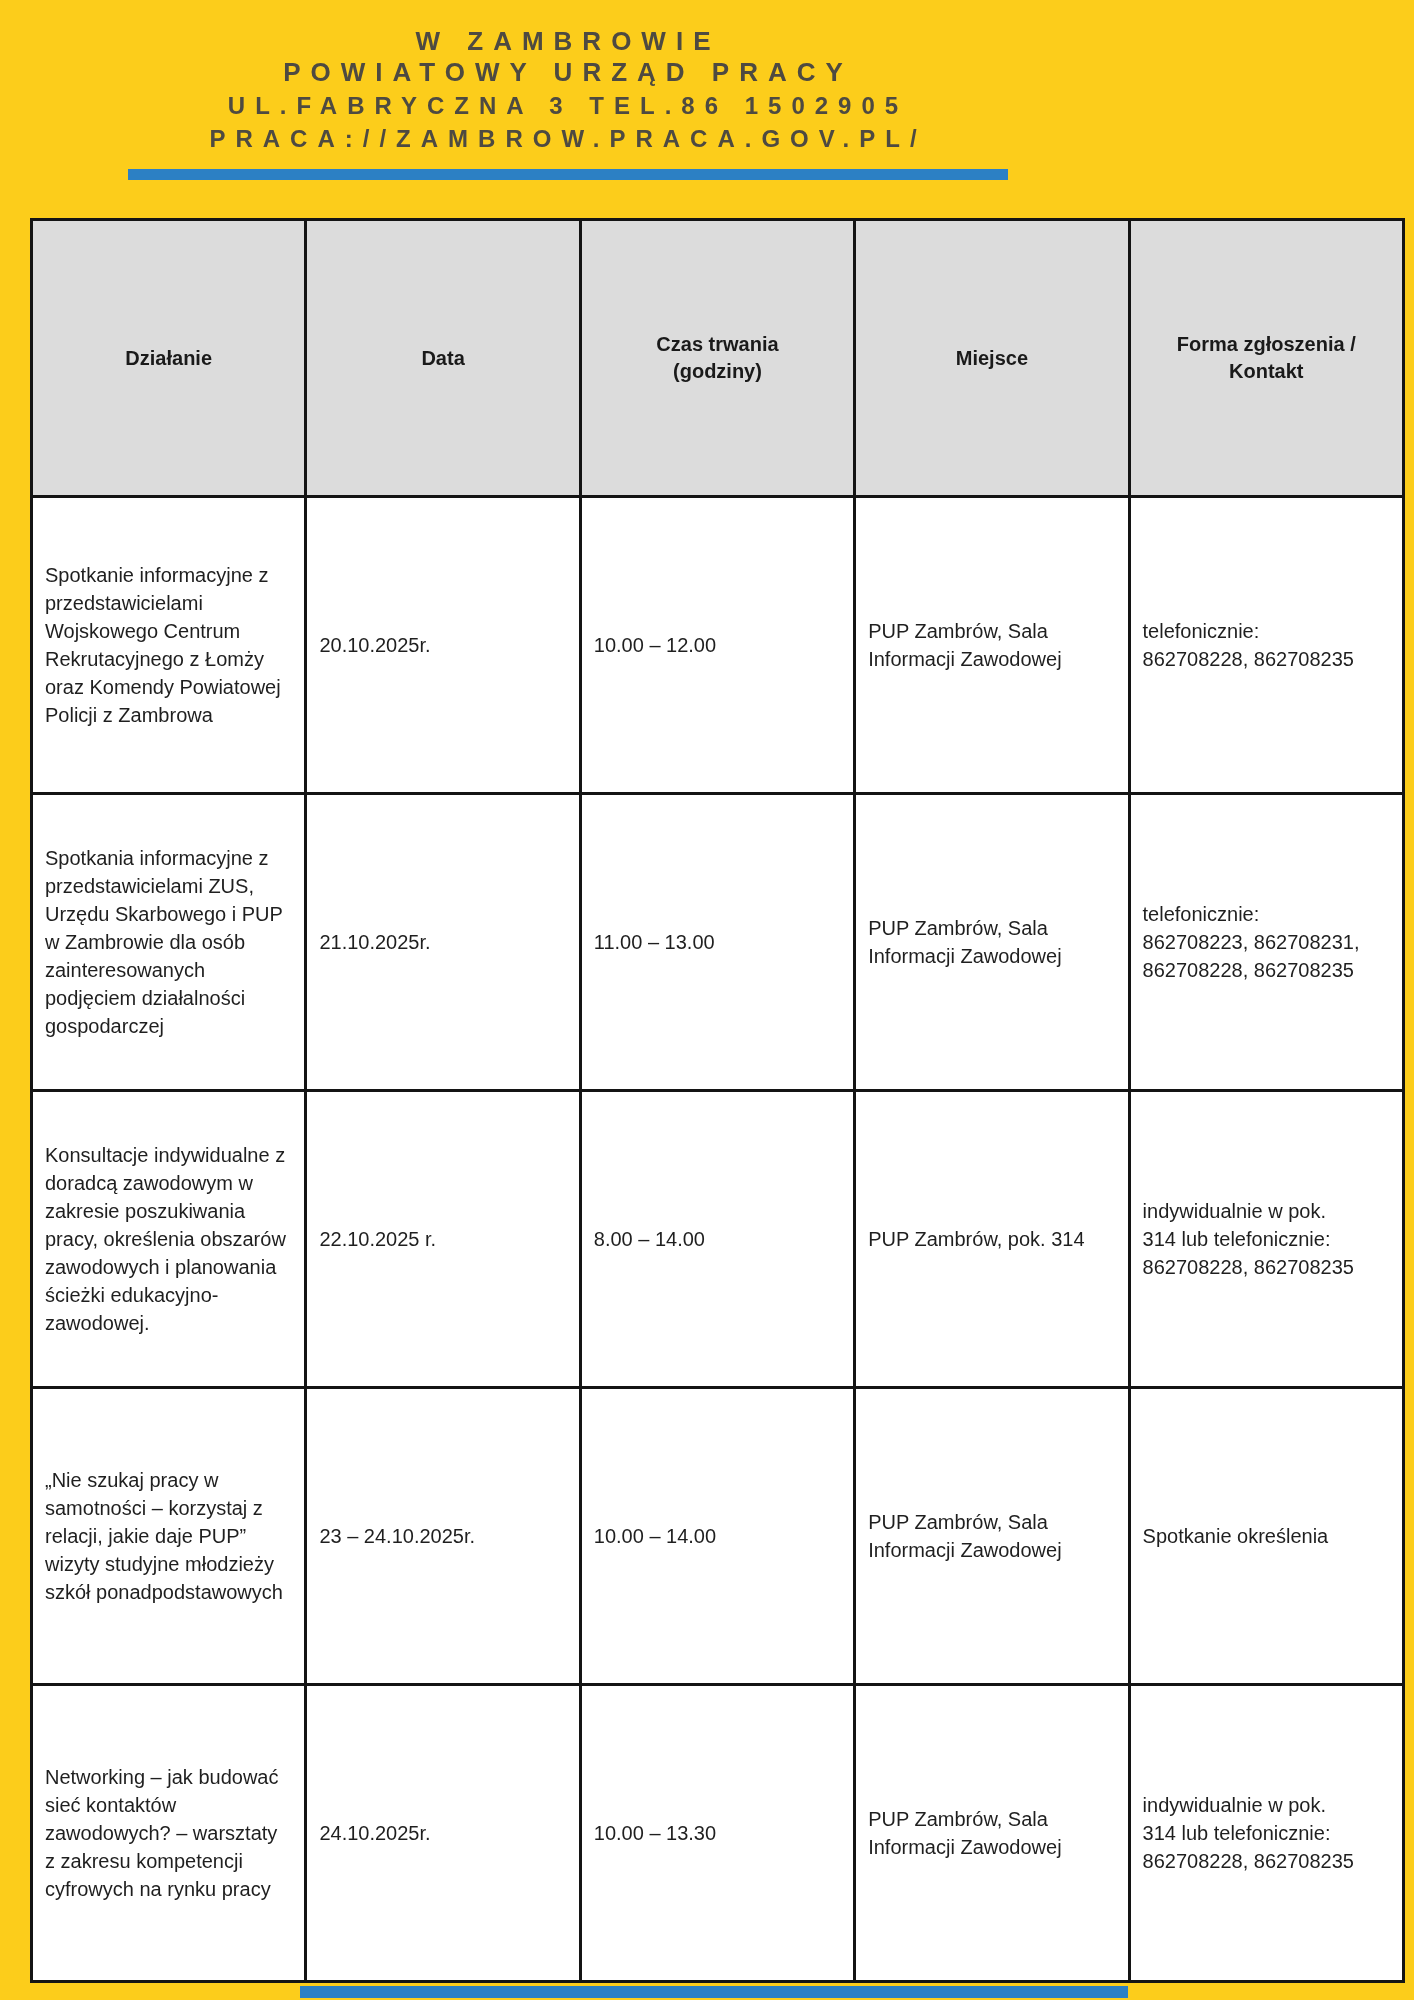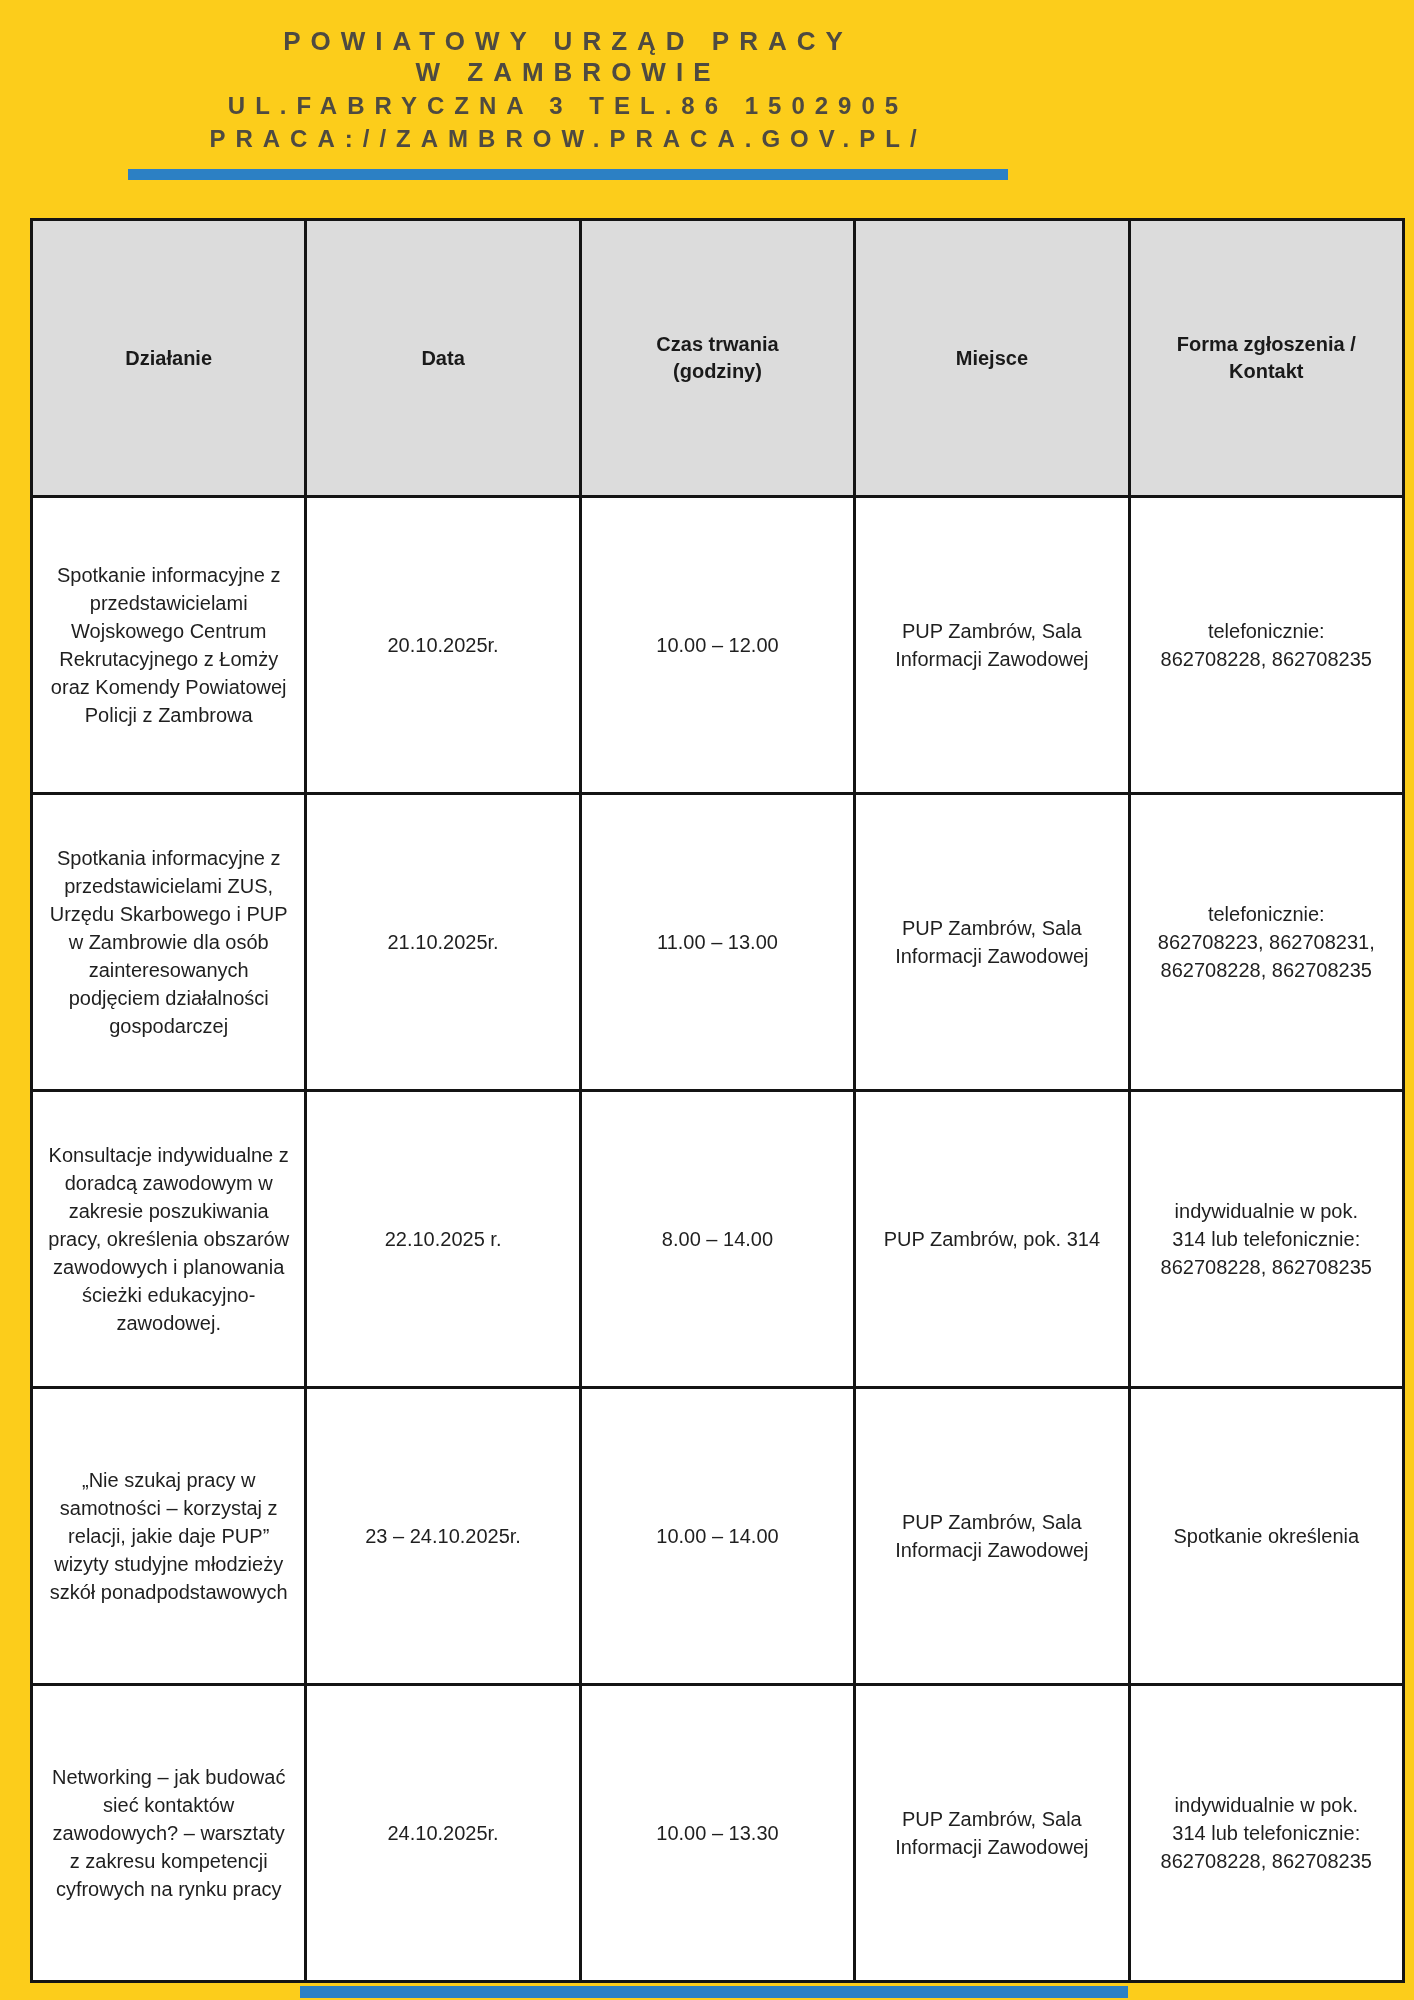--- a/index.html
+++ b/index.html
@@ -46,39 +46,39 @@
     vertical-align:middle;
     padding:0 10px;
     font-weight:700;
   }
   .schedule td {
     background:#ffffff;
     height:274px;
     font-size:20px;
     line-height:28px;
     color:#1f1f1f;
-    text-align:center;
+    text-align:left;
     vertical-align:middle;
     padding:10px 12px;
   }
   .bottom-bar {
     position:absolute;
     left:300px; top:1986px;
     width:828px; height:12px;
     background:#2c80c4;
   }
 </style>
 </head>
 <body>
 
 <div>
 
   <div class="header">
+    <div class="h-big">W ZAMBROWIE</div>
     <div class="h-big">POWIATOWY URZĄD PRACY</div>
-    <div class="h-big">W ZAMBROWIE</div>
     <div class="h-small">UL.FABRYCZNA 3 TEL.86 1502905</div>
     <div class="h-small">PRACA://ZAMBROW.PRACA.GOV.PL/</div>
     <div class="blue-bar"></div>
   </div>
 
   <table class="schedule">
     <colgroup>
       <col style="width:20%">
         <col style="width:20%">
         <col style="width:20%">

